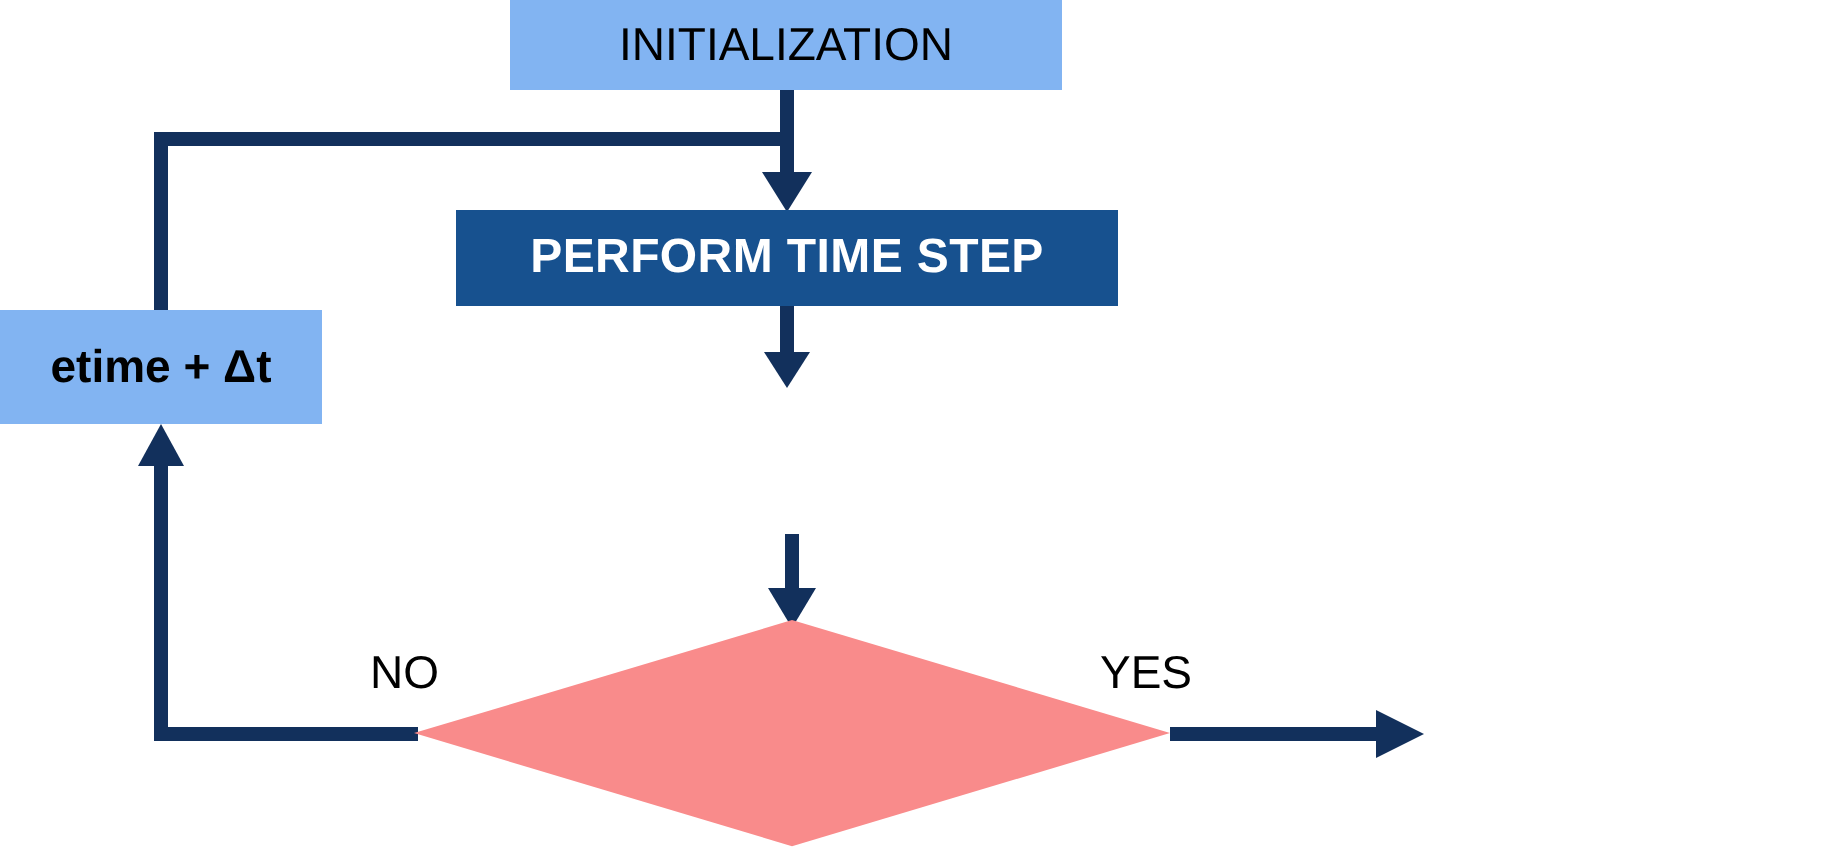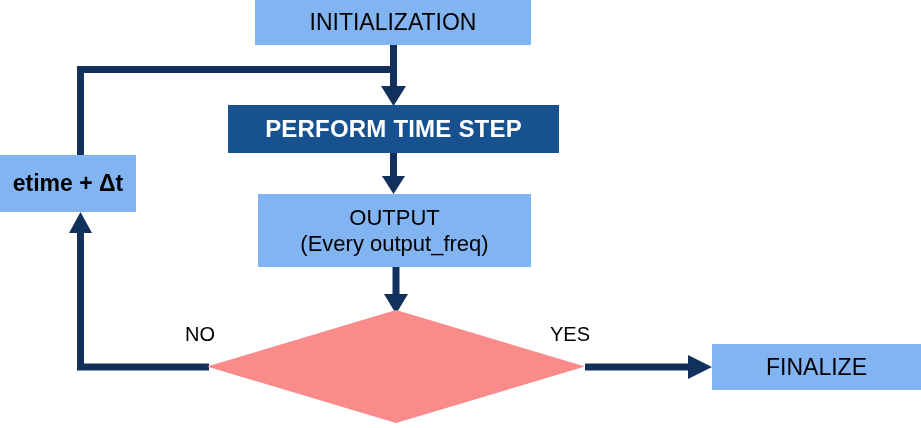--- a/index.html
+++ b/index.html
@@ -52,21 +52,21 @@
     top: 194px;
     width: 273px;
     height: 73px;
     background: #82b4f2;
     font-size: 22px;
     flex-direction: column;
   }
   .box-etime {
     left: 0px;
     top: 155px;
-    width: 136px;
+    width: 161px;
     height: 57px;
     background: #82b4f2;
     font-size: 23px;
     font-weight: bold;
   }
   .box-finalize {
     left: 712px;
     top: 344px;
     width: 209px;
     height: 46px;
@@ -93,21 +93,21 @@
     width: 100%;
     height: 113px;
     display: flex;
     align-items: center;
     justify-content: center;
     font-size: 22px;
     color: #000000;
   }
   .edge-label {
     position: absolute;
-    font-size: 20px;
+    font-size: 23px;
     color: #000000;
   }
   .lbl-no { left: 185px; top: 323px; }
   .lbl-yes { left: 550px; top: 323px; }
   svg.wires {
     position: absolute;
     left: 0;
     top: 0;
     width: 921px;
     height: 428px;
@@ -148,33 +148,26 @@
   </svg>
 
   <div class="node box-init">
     <span>INITIALIZATION</span>
   </div>
 
   <div class="node box-perform">
     <span>PERFORM TIME STEP</span>
   </div>
 
-  <div class="node box-output">
-    <span>OUTPUT</span>
-    <span>(Every output_freq)</span>
-  </div>
 
   <div class="node box-etime">
     <span>etime + Δt</span>
   </div>
 
   <div class="diamond-wrap">
     <div class="diamond-shape"></div>
   </div>
 
-  <div class="node box-finalize">
-    <span>FINALIZE</span>
-  </div>
 
   <div class="edge-label lbl-no">NO</div>
   <div class="edge-label lbl-yes">YES</div>
 
 </div>
 
 </body></html>

